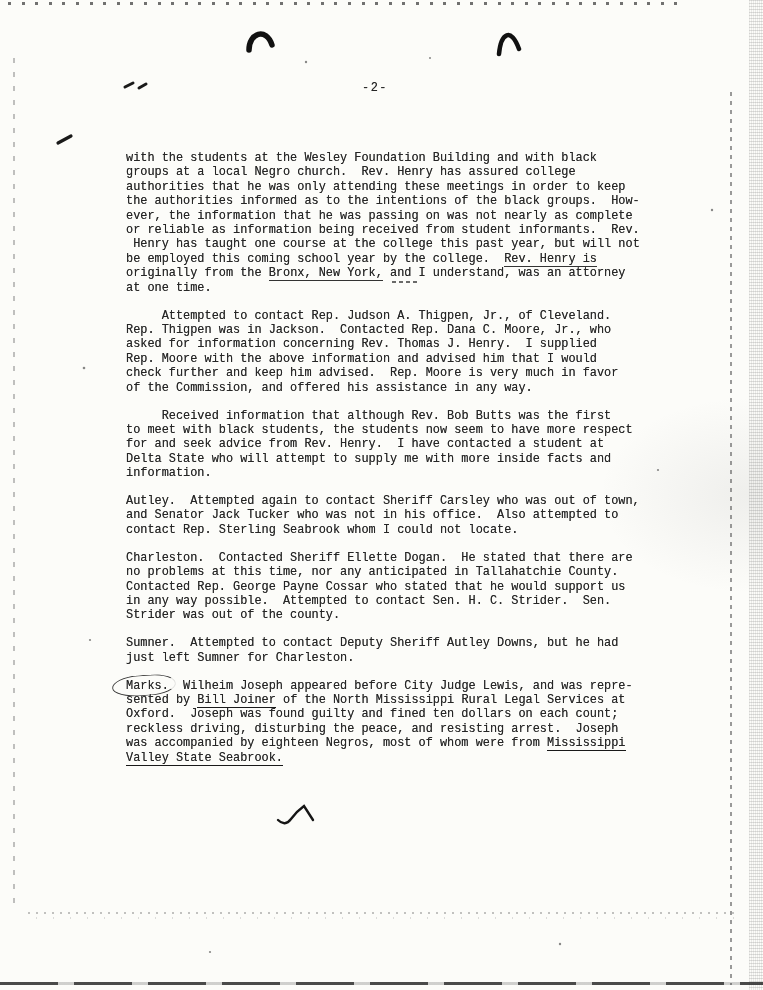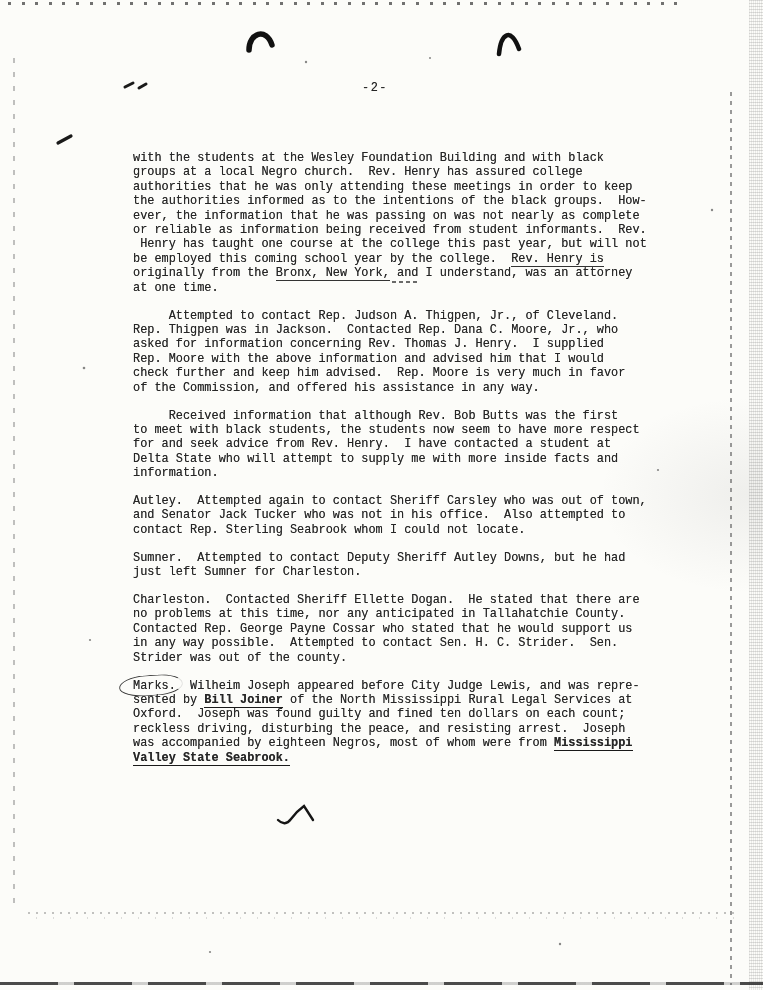--- a/index.html
+++ b/index.html
@@ -12,29 +12,29 @@
     overflow:hidden;
     font-family:"Liberation Mono", monospace;
     color:#262626;
   }
   .page-num{
     position:absolute;left:362px;top:81px;
     font-size:11.9px;letter-spacing:1.5px;
     text-shadow:0 0 0.5px rgba(40,40,40,0.7);
   }
   .doc-body{
-    position:absolute;left:133px;top:151px;width:548px;
+    position:absolute;left:126px;top:151px;width:548px;
     font-size:11.9px;line-height:14.4px;
     text-shadow:0 0 0.5px rgba(40,40,40,0.65);
   }
   .para{white-space:pre-wrap;margin:0 0 13.5px 0;}
   
   .u{border-bottom:1.3px solid #333;}
   
-  .uh{border-bottom:1.9px solid #191919;font-weight:bold;}
+  .uh{border-bottom:1.9px solid #191919;}
   
   .circled{position:relative;}
   .circled::before{
     content:"";position:absolute;left:-14px;right:-7px;top:-4px;bottom:-3px;
     border:1.7px solid rgba(22,22,22,0.85);
     border-right-color:rgba(22,22,22,0.12);
     border-radius:50% 46% 50% 54% / 62% 58% 60% 56%;
     transform:rotate(-4deg);
   }
   
@@ -109,27 +109,27 @@
 check further and keep him advised.  Rep. Moore is very much in favor
 of the Commission, and offered his assistance in any way.</span></div>
       <div class="para"><span>     Received information that although Rev. Bob Butts was the first
 to meet with black students, the students now seem to have more respect
 for and seek advice from Rev. Henry.  I have contacted a student at
 Delta State who will attempt to supply me with more inside facts and
 information.</span></div>
       <div class="para"><span>Autley.  Attempted again to contact Sheriff Carsley who was out of town,
 and Senator Jack Tucker who was not in his office.  Also attempted to
 contact Rep. Sterling Seabrook whom I could not locate.</span></div>
-      <div class="para"><span>Sumner.  Attempted to contact Deputy Sheriff Autley Downs, but he had
-just left Sumner for Charleston.</span></div>
       <div class="para"><span>Charleston.  Contacted Sheriff Ellette Dogan.  He stated that there are
 no problems at this time, nor any anticipated in Tallahatchie County.
 Contacted Rep. George Payne Cossar who stated that he would support us
 in any way possible.  Attempted to contact Sen. H. C. Strider.  Sen.
 Strider was out of the county.</span></div>
+      <div class="para"><span>Sumner.  Attempted to contact Deputy Sheriff Autley Downs, but he had
+just left Sumner for Charleston.</span></div>
       <div class="para"><span class="circled">Marks.</span><span>  Wilheim Joseph appeared before City Judge Lewis, and was repre-
 sented by </span><span class="uh">Bill Joiner</span><span> of the North Mississippi Rural Legal Services at
 Oxford.  Joseph was found guilty and fined ten dollars on each count;
 reckless driving, disturbing the peace, and resisting arrest.  Joseph
 was accompanied by eighteen Negros, most of whom were from </span><span class="uh">Mississippi</span><span>
 </span><span class="uh">Valley State Seabrook.</span></div>
     </div>
 
   <svg class="pen-overlay" width="763" height="990" viewBox="0 0 763 990">
 

